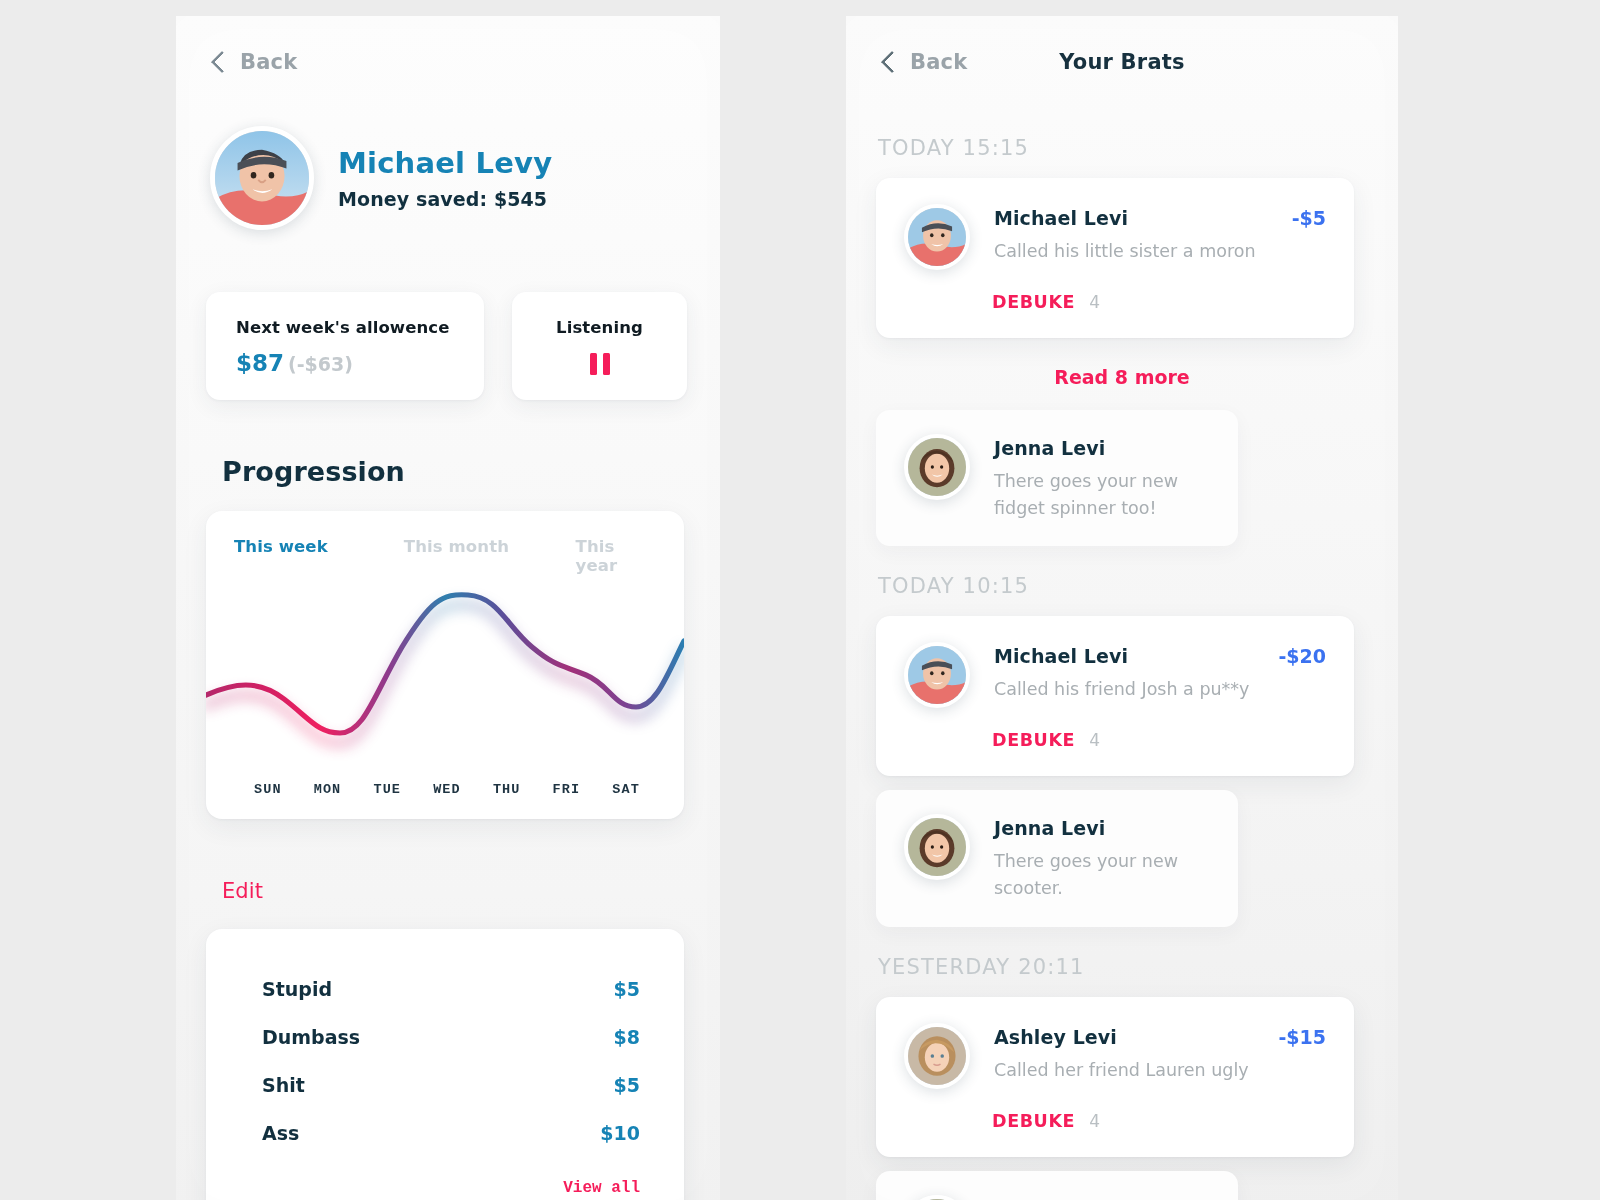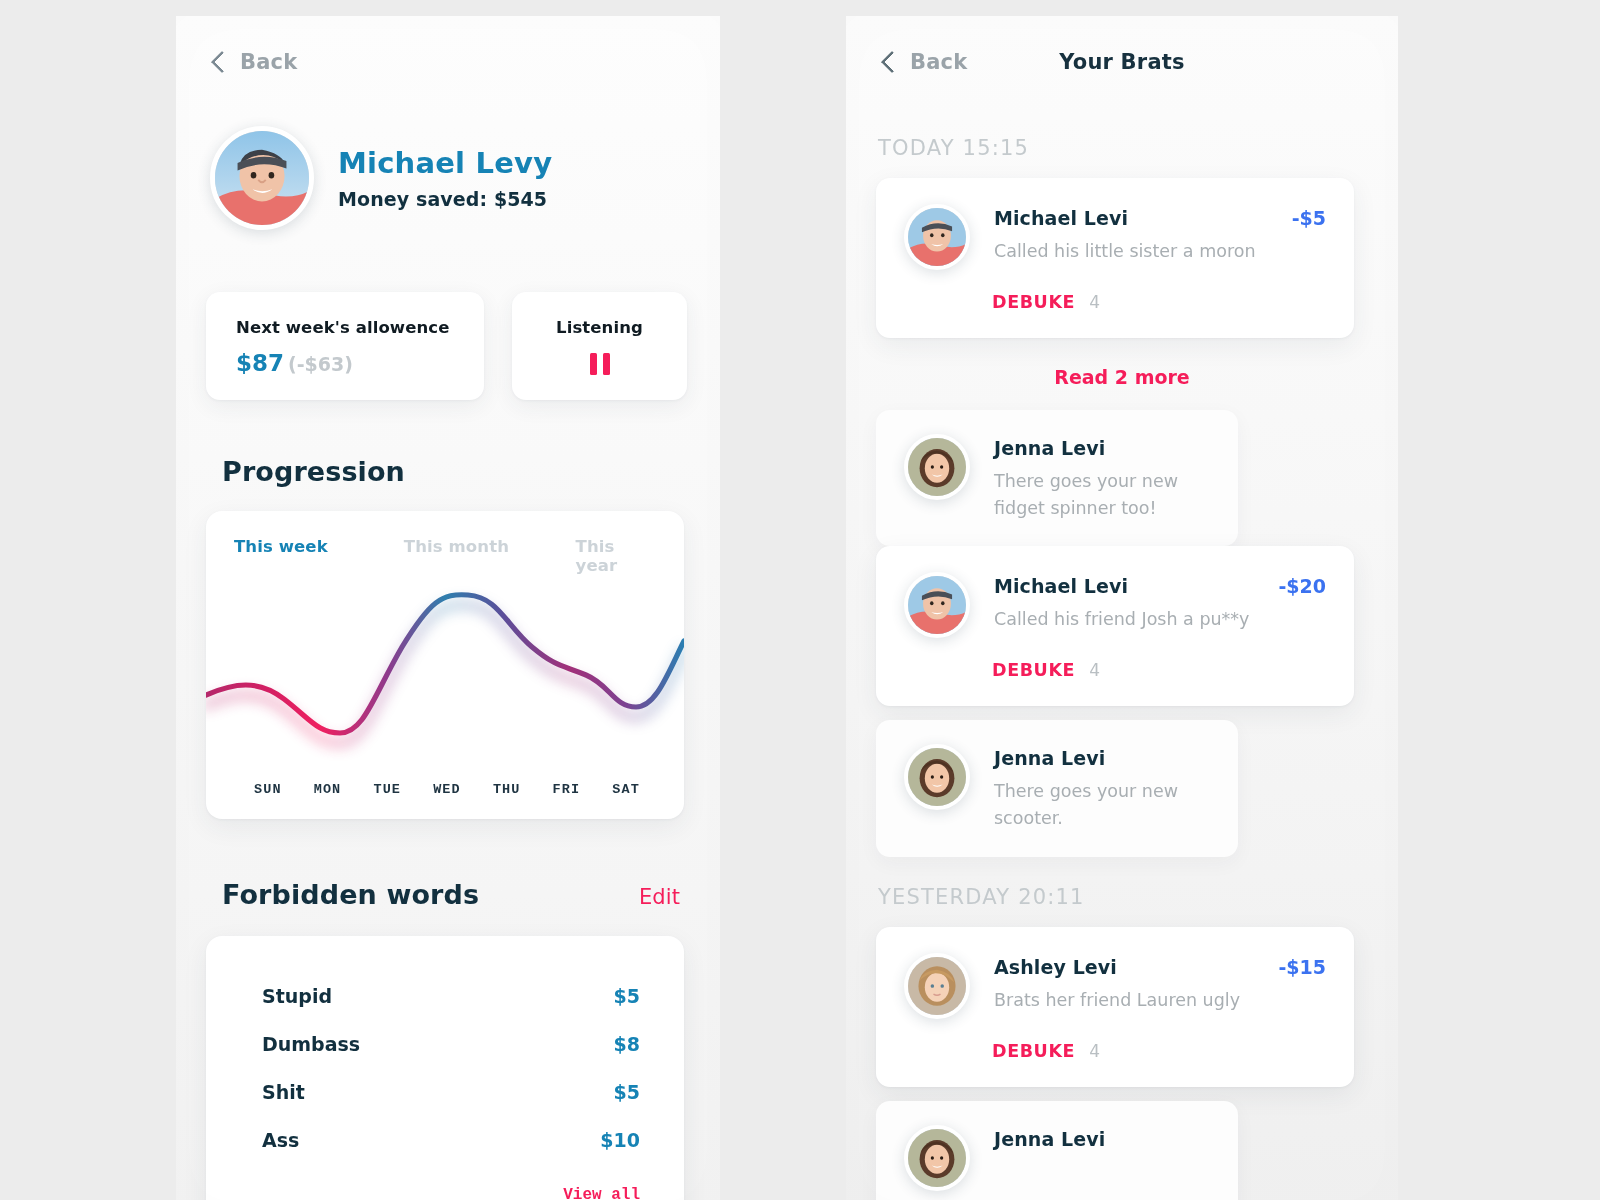--- a/index.html
+++ b/index.html
@@ -239,21 +239,20 @@
         <span>MON</span>
         <span>TUE</span>
         <span>WED</span>
         <span>THU</span>
         <span>FRI</span>
         <span>SAT</span>
       </div>
     </div>
 
     <div class="fw-head">
-      <div class="sec-title">Forbidden words</div>
       <div class="edit-link">Edit</div>
     </div>
 
     <div class="fw-card">
       <div class="fw-row">
         <span class="fw-word">Stupid</span>
         <span class="fw-price">$5</span>
       </div>
       <div class="fw-row">
         <span class="fw-word">Dumbass</span>
@@ -305,21 +304,21 @@
             </div>
             <div class="msg-text">Called his little sister a moron</div>
           </div>
         </div>
         <div class="msg-actions">
           <span class="debuke">DEBUKE</span>
           <span class="debuke-count">4</span>
         </div>
       </div>
 
-      <div class="read-more">Read 2 more</div>
+      <div class="read-more">Read 8 more</div>
 
       <div class="msg-card msg-reply faded">
         <div class="msg-top">
           <div class="avatar avatar-sm">
             <svg viewBox="0 0 100 100" width="58" height="58" aria-hidden="true">
               <rect width="100" height="100" fill="#b5b79a"></rect>
               <ellipse cx="50" cy="52" rx="30" ry="33" fill="#5b3b2a"></ellipse>
               <ellipse cx="50" cy="52" rx="21" ry="25" fill="#f2c6a8"></ellipse>
               <path d="M22 40 Q50 12 78 42 Q72 26 50 22 Q28 24 22 40 Z" fill="#4e3222"></path>
               <ellipse cx="42" cy="50" rx="2.8" ry="3" fill="#2a1c14"></ellipse>
@@ -327,20 +326,21 @@
               <path d="M41 63 Q50 71 60 63 Q50 67 41 63 Z" fill="#fff"></path>
             </svg>
           </div>
           <div class="msg-body">
             <div class="msg-name">Jenna Levi</div>
             <div class="msg-text">There goes your new fidget spinner too!</div>
           </div>
         </div>
       </div>
 
+      <div class="feed-time">TODAY 10:15</div>
 
       <div class="msg-card msg-main">
         <div class="msg-top">
           <div class="avatar avatar-sm">
             <svg viewBox="0 0 100 100" width="58" height="58" aria-hidden="true">
               <rect width="100" height="100" fill="#9ec9e6"></rect>
               <path d="M0 70 Q25 56 52 64 Q80 72 100 62 L100 100 L0 100 Z" fill="#e8716c"></path>
               <ellipse cx="50" cy="48" rx="24" ry="27" fill="#f0c3a8"></ellipse>
               <path d="M24 34 Q50 20 76 32 L76 40 Q50 30 24 42 Z" fill="#4a4f57"></path>
               <ellipse cx="41" cy="47" rx="3" ry="3.4" fill="#30261f"></ellipse>
@@ -397,21 +397,21 @@
               <ellipse cx="42" cy="50" rx="3" ry="3.2" fill="#5a7f93"></ellipse>
               <ellipse cx="59" cy="50" rx="3" ry="3.2" fill="#5a7f93"></ellipse>
               <path d="M44 64 q6 4 12 0" stroke="#d79b8e" stroke-width="2.4" fill="none"></path>
             </svg>
           </div>
           <div class="msg-body">
             <div class="msg-name-row">
               <span class="msg-name">Ashley Levi</span>
               <span class="msg-amount">-$15</span>
             </div>
-            <div class="msg-text">Brats her friend Lauren ugly</div>
+            <div class="msg-text">Called her friend Lauren ugly</div>
           </div>
         </div>
         <div class="msg-actions">
           <span class="debuke">DEBUKE</span>
           <span class="debuke-count">4</span>
         </div>
       </div>
 
       <div class="gap-sm"></div>
 

